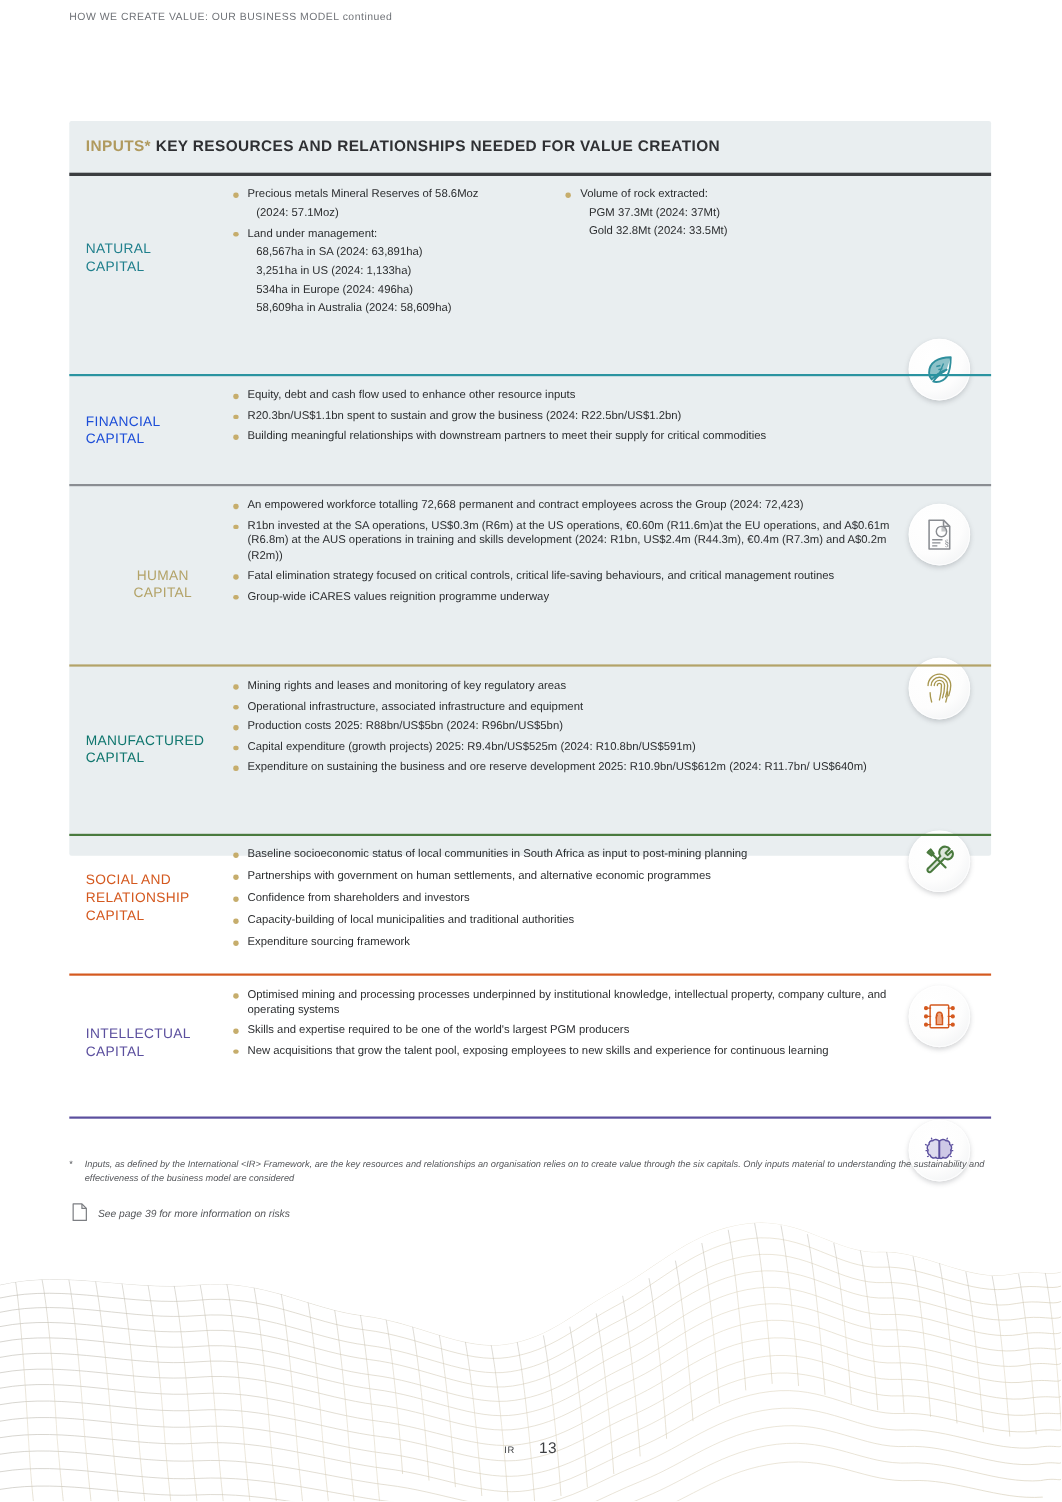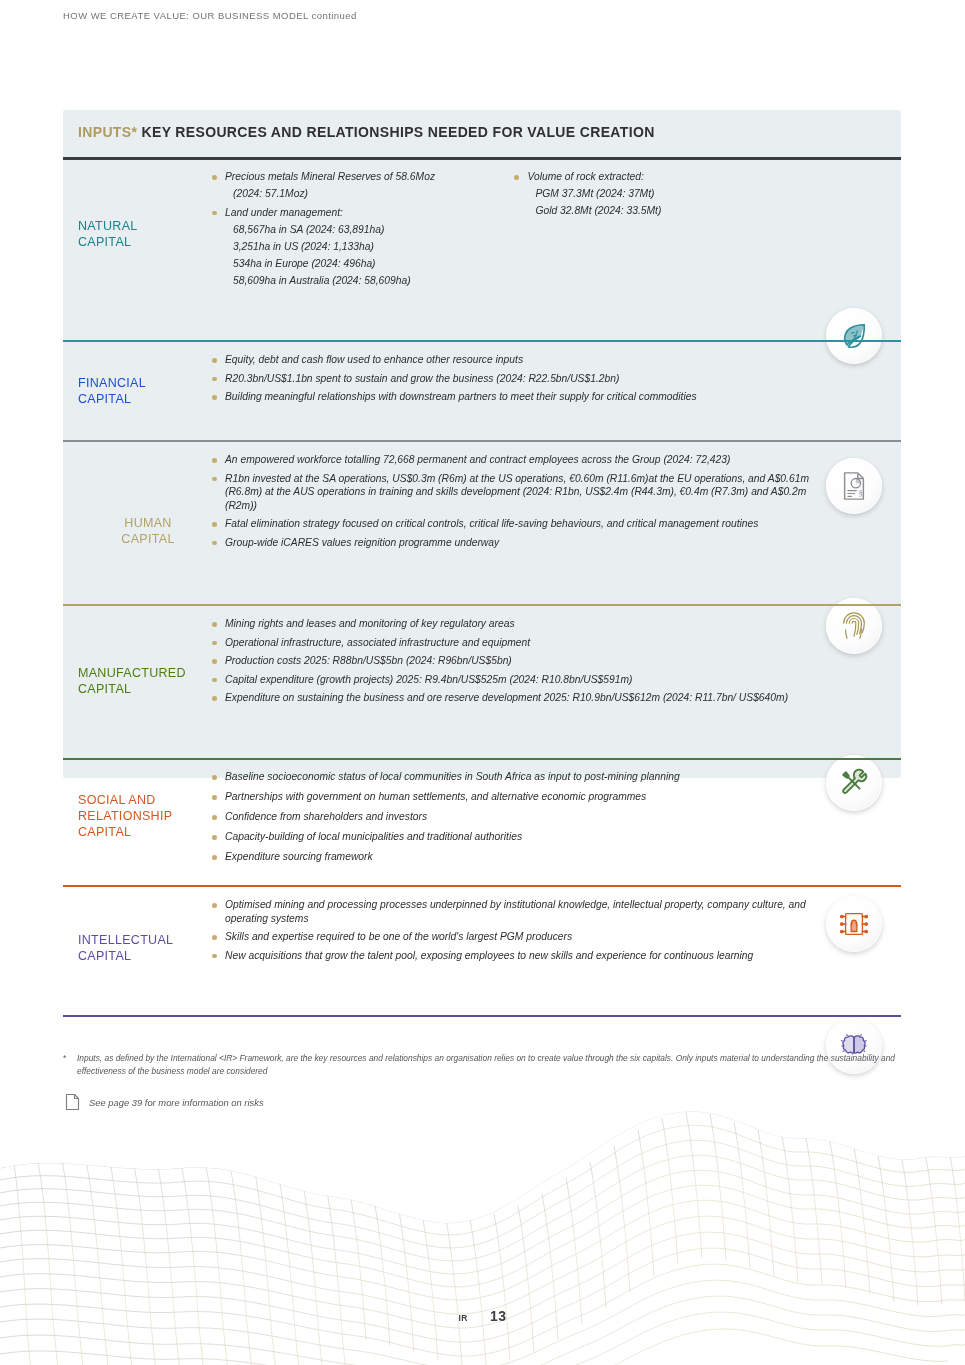--- a/index.html
+++ b/index.html
@@ -47,21 +47,21 @@
     position:absolute; left:15px; top:0;
     width:140px;
     font-size:12.5px; font-weight:normal; letter-spacing:.3px;
     line-height:16px;
   }
   .cols{
     position:absolute; left:148px; top:0; right:0;
   }
   .col{ display:inline-block; vertical-align:top; }
 
-  ul.bl{ margin:0; padding:0; list-style:none;font-style:italic; }
+  ul.bl{ margin:0; padding:0; list-style:none; }
   ul.bl > li{
     position:relative;
     padding-left:14px;
     margin-bottom:5px;
     font-size:10.3px;
     line-height:13.6px;
     color:#2c2e30;
   }
   ul.bl > li:before{
     content:"";
@@ -112,21 +112,21 @@
   
   .mesh{
     position:absolute; left:0; top:1110px; width:965px; height:255px;
     overflow:hidden;
   }
 
   
   .pagefoot{
     position:absolute; left:0; top:1308px; width:965px;
     text-align:center;
-    font-size:10px; font-weight:bold; letter-spacing:.5px;
+    font-size:10px; font-weight:normal; letter-spacing:.5px;
     color:#3d3f42;
   }
   .pagefoot .ir{ font-size:8.5px; margin-right:22px; }
   .pagefoot .num{ font-size:14px; }
 </style>
 </head>
 <body>
 
 <div class="runhead">
   <span>HOW WE CREATE VALUE: OUR BUSINESS MODEL </span><span class="cont">continued</span>
@@ -231,21 +231,21 @@
         <path d="M8 13a5 5 0 0110 0c0 6-1 9-2 12"></path>
         <path d="M11 13a2 2 0 014 0c0 7-1 10-2 14"></path>
         <path d="M4 20c0 4 .5 6 1.5 9"></path>
         <path d="M21 19c-.2 4-.8 7-1.8 10"></path>
       </g>
     </svg>
   </div>
   <div class="divider" style="top:494px; background:#b3a368;"></div>
 
   <div class="row" style="top:507px;">
-    <div class="label" style="color:#4d7c0f; top:48px;">
+    <div class="label" style="color:#0f766e; top:48px;">
       <span>MANUFACTURED</span><br>
       <span>CAPITAL</span>
     </div>
     <div class="cols">
       <div class="col" style="width:610px;">
         <ul class="bl">
           <li><span>Mining rights and leases and monitoring of key regulatory areas</span></li>
           <li><span>Operational infrastructure, associated infrastructure and equipment</span></li>
           <li><span>Production costs 2025: R88bn/US$5bn (2024: R96bn/US$5bn)</span></li>
           <li><span>Capital expenditure (growth projects) 2025: R9.4bn/US$525m (2024: R10.8bn/US$591m)</span></li>

